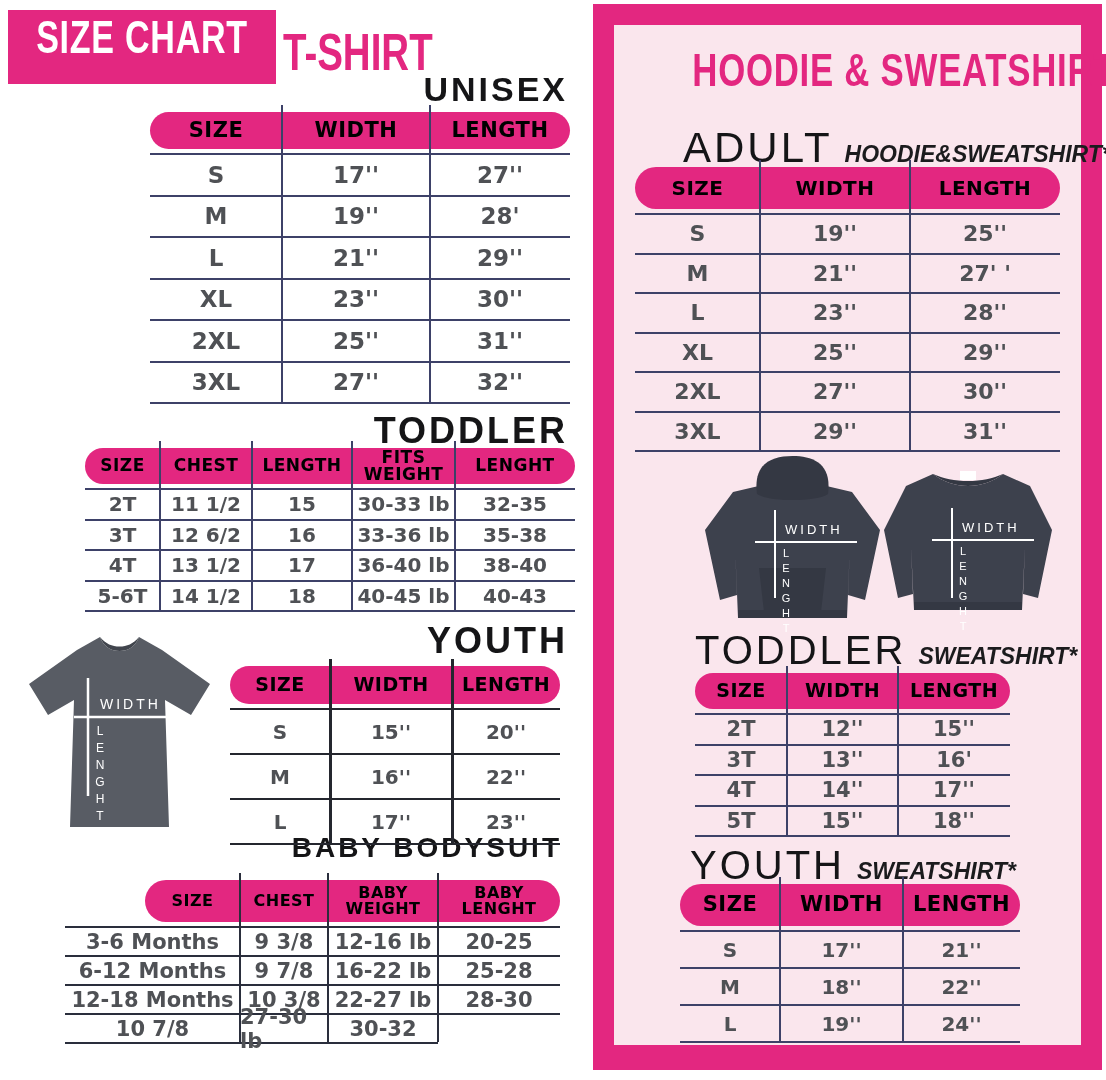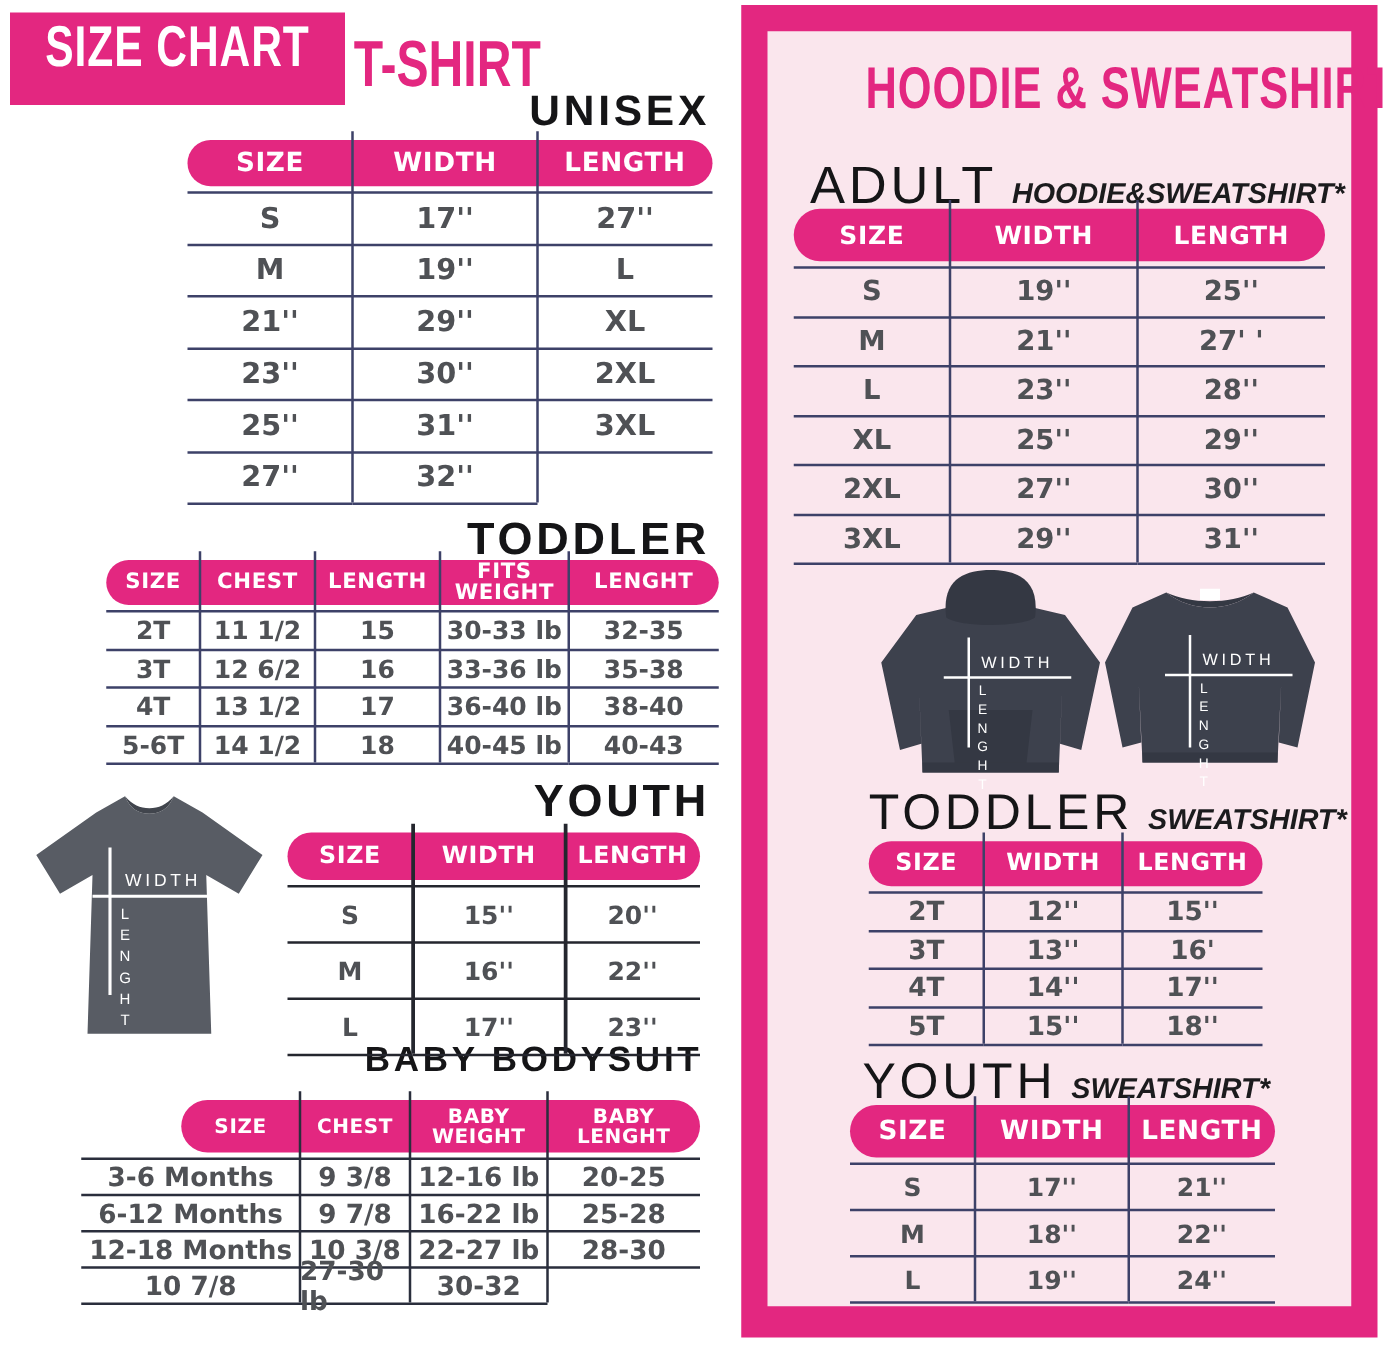--- a/index.html
+++ b/index.html
@@ -48,21 +48,21 @@
   }
 
   
   .sizetable{position:absolute;}
   .pill{
     position:absolute;top:0;left:var(--pl,0);height:var(--ph);width:var(--pw);
     background:var(--pink);border-radius:100px;display:grid;
     grid-template-columns:var(--hcols);align-items:center;z-index:1;
   }
   .hcell{
-    color:#ffffff;font-weight:700;text-align:center;line-height:1.02;
+    color:#000000;font-weight:700;text-align:center;line-height:1.02;
     font-size:var(--hfs,20px);letter-spacing:.5px;font-family:"DejaVu Sans",sans-serif;
   }
   .tbody{
     position:absolute;left:0;top:calc(var(--ph) + 4px);width:100%;display:grid;
     grid-template-columns:var(--cols);grid-auto-rows:var(--rh);
     border-top:2px solid var(--lc,var(--navy));z-index:2;
   }
   .cell{
     display:flex;align-items:center;justify-content:center;
     border-bottom:2px solid var(--lc,var(--navy));
@@ -125,20 +125,21 @@
     <span class="hcell">SIZE</span>
     <span class="hcell">WIDTH</span>
     <span class="hcell">LENGTH</span>
   </div>
   <div class="tbody">
       <div class="cell">S</div>
       <div class="cell">17''</div>
       <div class="cell">27''</div>
       <div class="cell">M</div>
       <div class="cell">19''</div>
+      <div class="cell">28'</div>
       <div class="cell">L</div>
       <div class="cell">21''</div>
       <div class="cell">29''</div>
       <div class="cell">XL</div>
       <div class="cell">23''</div>
       <div class="cell">30''</div>
       <div class="cell">2XL</div>
       <div class="cell">25''</div>
       <div class="cell">31''</div>
       <div class="cell">3XL</div>
@@ -251,21 +252,21 @@
 
 <div class="panel">
   <div class="panel-inner"></div>
 </div>
 
 <div class="panel-title">
   <span class="cond">HOODIE &amp; SWEATSHIRT</span>
 </div>
 
 <div class="sec-head-row" style="left:648px;top:124px;">
-  <span class="big" style="font-size:42px;">ADULT</span>
+  <span class="big" style="font-size:42px;margin-left:35px;">ADULT</span>
   <span class="sub">HOODIE&amp;SWEATSHIRT*</span>
 </div>
 <div class="sizetable" id="t-adult">
   <div class="pill">
     <span class="hcell">SIZE</span>
     <span class="hcell">WIDTH</span>
     <span class="hcell">LENGTH</span>
   </div>
   <div class="tbody">
       <div class="cell">S</div>

